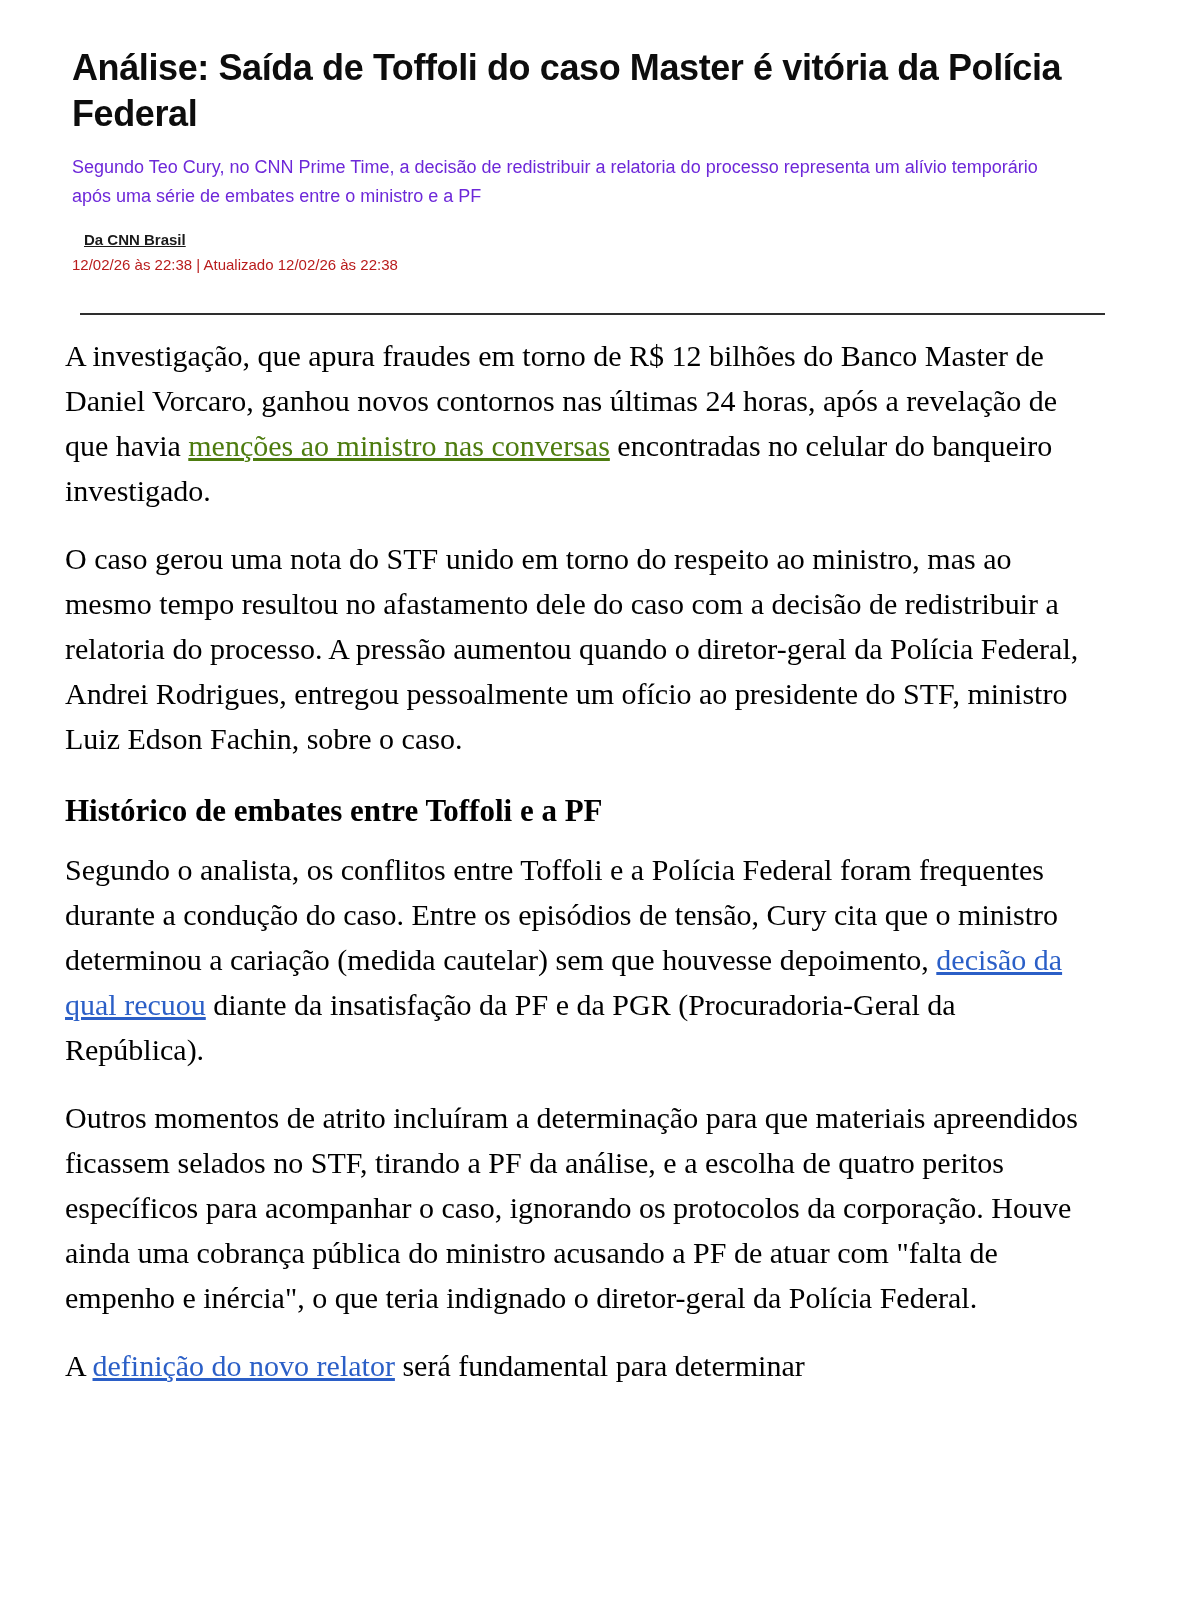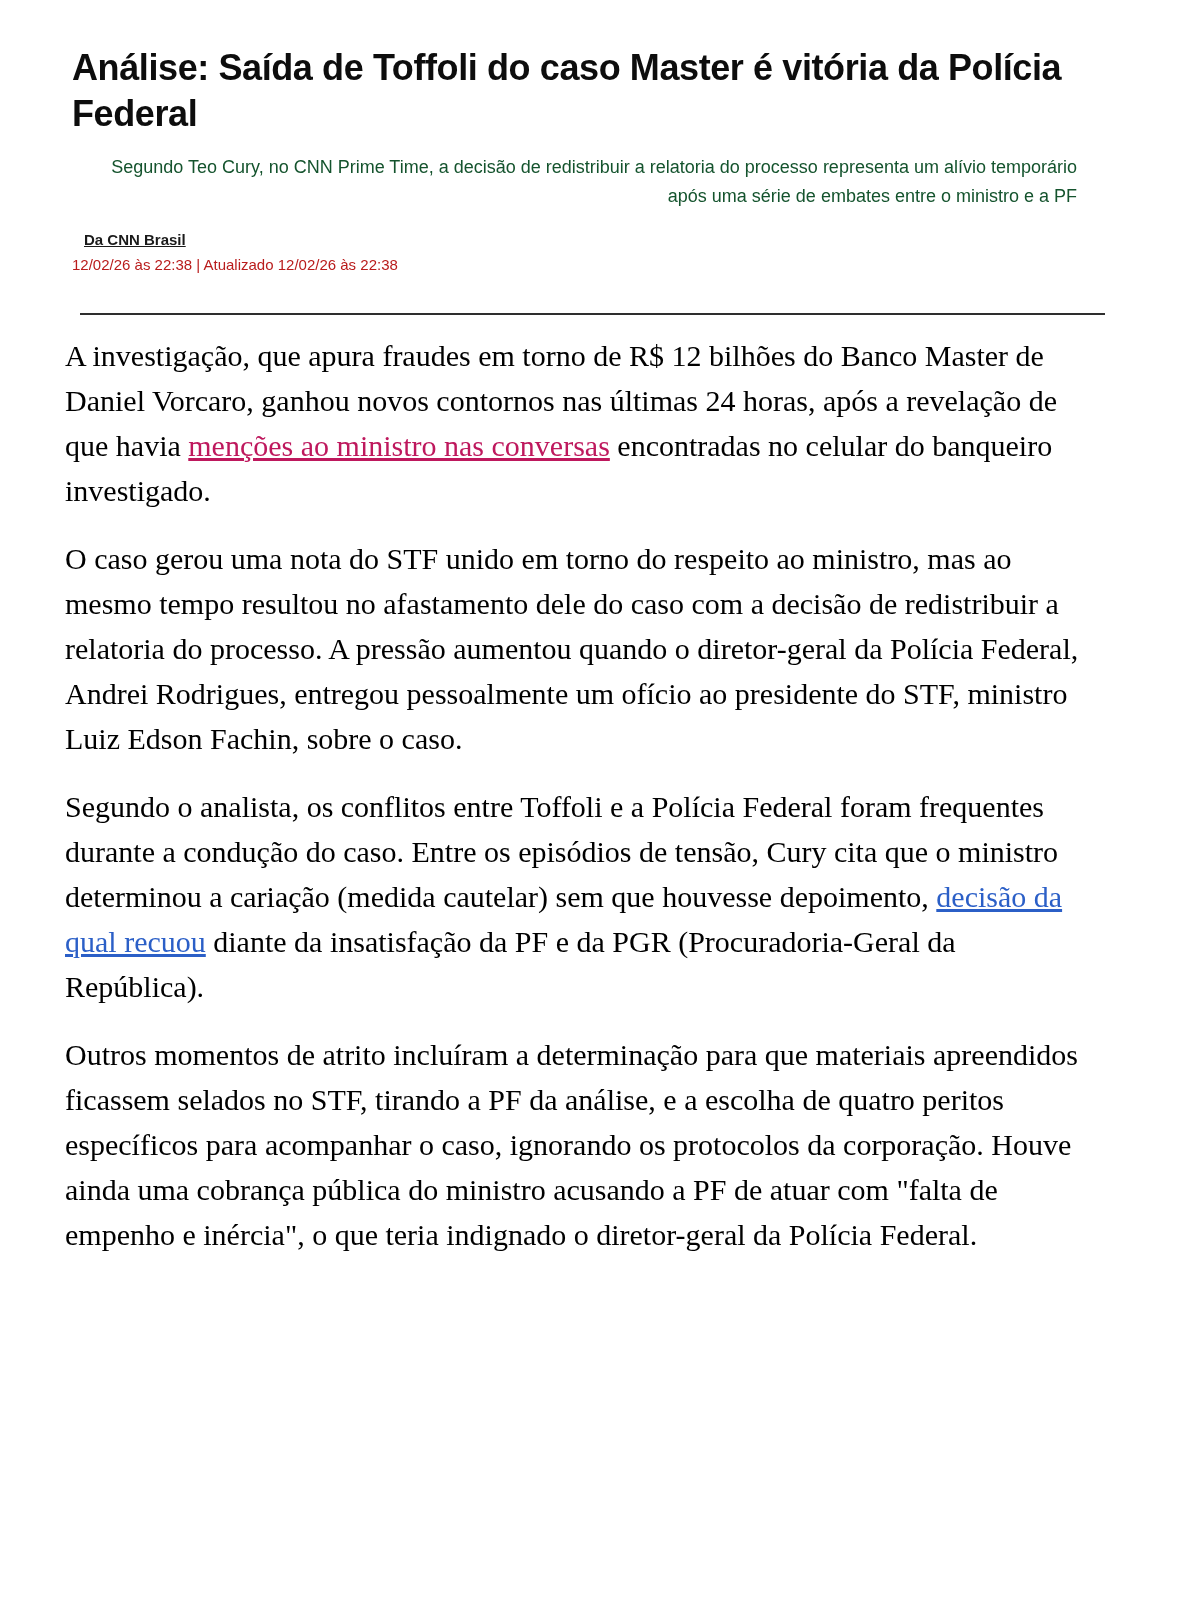--- a/index.html
+++ b/index.html
@@ -25,22 +25,21 @@
     font-size: 36px;
     line-height: 46px;
     letter-spacing: -0.4px;
     color: #0d0d0d;
   }
   .subtitle {
     margin: 16px 0 0 7px;
     max-width: 1005px;
     font-size: 18px;
     line-height: 29px;
-    color: #14532d;
-    text-align: right;
+    color: #6d28d9;
   }
   .byline {
     display: inline-block;
     margin: 20px 0 0 19px;
     font-size: 15px;
     font-weight: bold;
     color: #1a1a1a;
     text-decoration: underline;
     cursor: pointer;
   }
@@ -87,18 +86,20 @@
 
   <p class="subtitle">Segundo Teo Cury, no CNN Prime Time, a decisão de redistribuir a relatoria do processo representa um alívio temporário após uma série de embates entre o ministro e a PF</p>
 
   <a class="byline">Da CNN Brasil</a>
 
   <div class="timestamp">12/02/26 às 22:38 | Atualizado 12/02/26 às 22:38</div>
 
   <hr class="divider">
 
   <div class="article-body" id="article-body">
-      <p><span>A investigação, que apura fraudes em torno de R$ 12 bilhões do Banco Master de Daniel Vorcaro, ganhou novos contornos nas últimas 24 horas, após a revelação de que havia </span><a class="inline-link" style="color: #be185d; margin-top: 36px;">menções ao ministro nas conversas</a><span> encontradas no celular do banqueiro investigado.</span></p>
+      <p><span>A investigação, que apura fraudes em torno de R$ 12 bilhões do Banco Master de Daniel Vorcaro, ganhou novos contornos nas últimas 24 horas, após a revelação de que havia </span><a class="inline-link" style="color: #4d7c0f; margin-top: 36px;">menções ao ministro nas conversas</a><span> encontradas no celular do banqueiro investigado.</span></p>
       <p><span>O caso gerou uma nota do STF unido em torno do respeito ao ministro, mas ao mesmo tempo resultou no afastamento dele do caso com a decisão de redistribuir a relatoria do processo. A pressão aumentou quando o diretor-geral da Polícia Federal, Andrei Rodrigues, entregou pessoalmente um ofício ao presidente do STF, ministro Luiz Edson Fachin, sobre o caso.</span></p>
+      <h2>Histórico de embates entre Toffoli e a PF</h2>
       <p><span>Segundo o analista, os conflitos entre Toffoli e a Polícia Federal foram frequentes durante a condução do caso. Entre os episódios de tensão, Cury cita que o ministro determinou a cariação (medida cautelar) sem que houvesse depoimento, </span><a class="inline-link" style="color: rgb(43, 95, 199);">decisão da qual recuou</a><span> diante da insatisfação da PF e da PGR (Procuradoria-Geral da República).</span></p>
       <p><span>Outros momentos de atrito incluíram a determinação para que materiais apreendidos ficassem selados no STF, tirando a PF da análise, e a escolha de quatro peritos específicos para acompanhar o caso, ignorando os protocolos da corporação. Houve ainda uma cobrança pública do ministro acusando a PF de atuar com "falta de empenho e inércia", o que teria indignado o diretor-geral da Polícia Federal.</span></p>
+      <p><span>A </span><a class="inline-link" style="color: rgb(43, 95, 199);">definição do novo relator</a><span> será fundamental para determinar</span></p>
     </div>
 </div>
 
 </body></html>

